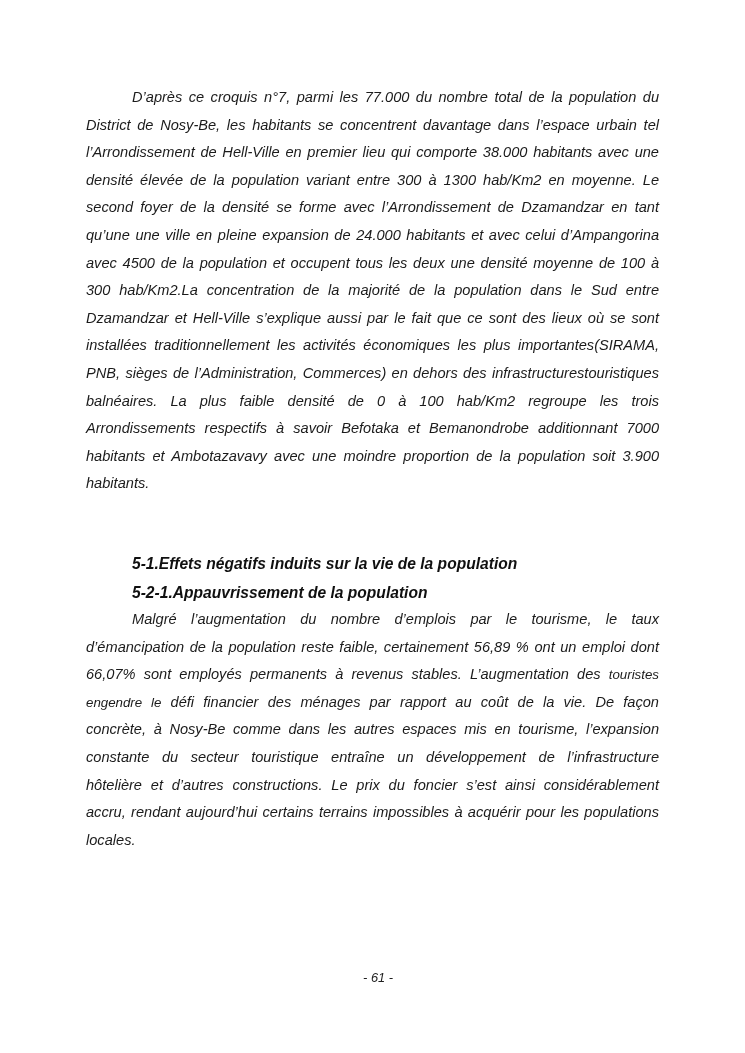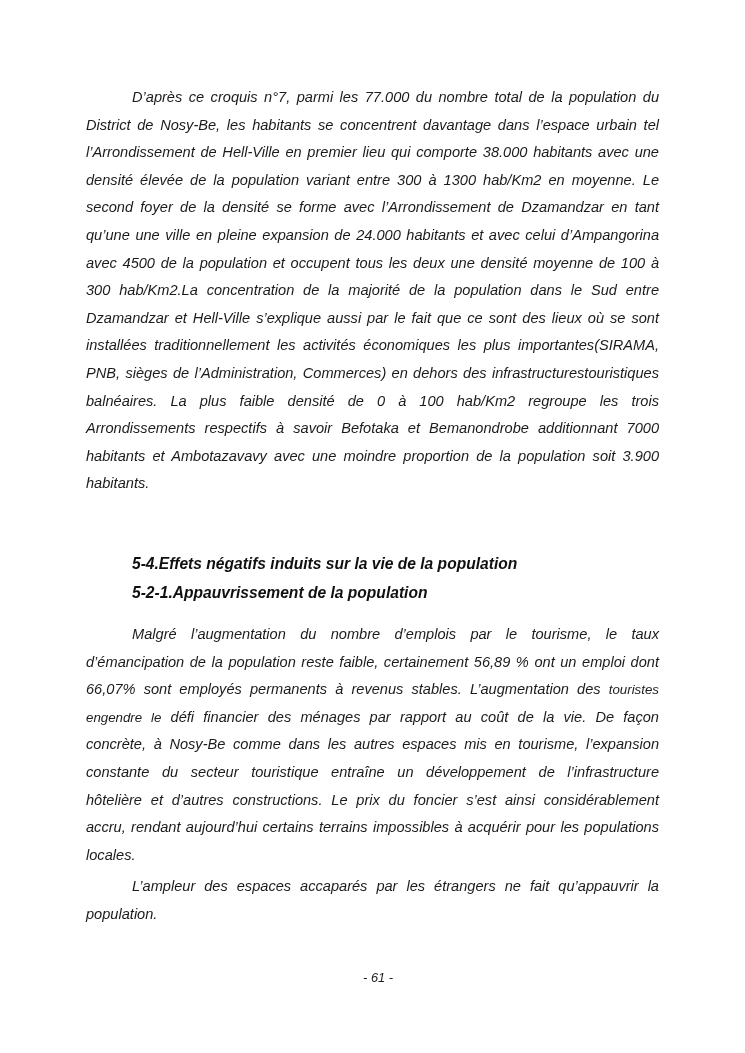--- a/index.html
+++ b/index.html
@@ -38,21 +38,21 @@
   .heading {
     margin: 0;
     padding-left: 46px;
     font-size: 15.6px;
     line-height: 27.6px;
     font-weight: bold;
     color: #101010;
   }
   .h-main { margin-top: 52px; }
   .h-sub  { margin-top: 1px; }
-  .p2     { margin-top: 15px; }
+  .p2     { }
   .p3     { margin-top: 4px; }
   .alt-font { font-size: 13.3px; }
   .footer {
     position: absolute;
     left: 0;
     right: 0;
     top: 970px;
     text-align: center;
     font-size: 12.8px;
     color: #1f1f1f;
@@ -60,24 +60,23 @@
   }
 </style>
 </head>
 <body>
 
 <div class="page">
   <div class="content">
 
     <p class="body-text">D’après ce croquis n°7,  parmi les 77.000 du nombre total de la  population  du District de Nosy-Be, les habitants  se concentrent  davantage dans l’espace urbain tel l’Arrondissement de Hell-Ville en premier lieu qui comporte 38.000 habitants avec une densité élevée de la population variant entre 300 à 1300 hab/Km2 en moyenne. Le second foyer de la densité se forme avec l’Arrondissement de Dzamandzar en tant qu’une  une ville en pleine expansion de 24.000 habitants et avec celui d’Ampangorina  avec 4500 de la population et occupent tous les deux une densité moyenne de 100 à 300 hab/Km2.La concentration de la majorité de la population dans le Sud entre Dzamandzar et Hell-Ville s’explique aussi par le fait que ce sont des lieux où se sont installées traditionnellement les activités économiques les plus importantes(SIRAMA, PNB, sièges de l’Administration, Commerces) en dehors des infrastructurestouristiques balnéaires. La plus faible densité de 0 à 100 hab/Km2 regroupe les trois Arrondissements respectifs à savoir Befotaka et Bemanondrobe additionnant 7000 habitants et Ambotazavavy avec une moindre proportion de la population soit 3.900 habitants.</p>
 
-    <h2 class="heading h-main">5-4.Effets négatifs induits sur la vie de la population</h2>
+    <h2 class="heading h-main">5-1.Effets négatifs induits sur la vie de la population</h2>
 
     <h3 class="heading h-sub">5-2-1.Appauvrissement de la population</h3>
 
     <p class="body-text p2"><span>Malgré l’augmentation du nombre d’emplois par le tourisme, le taux d’émancipation de la population reste faible, certainement 56,89 % ont un emploi dont 66,07% sont employés permanents à revenus stables. L’augmentation des </span><span class="alt-font">touristes engendre le</span><span> défi financier  des ménages  par rapport au coût de la vie. De façon concrète, à Nosy-Be comme dans les autres espaces mis en tourisme, l’expansion constante du secteur touristique entraîne un développement de l’infrastructure hôtelière et d’autres constructions. Le prix du foncier s’est ainsi considérablement accru, rendant aujourd’hui certains terrains impossibles à acquérir pour les populations locales.</span></p>
 
-    <p class="body-text p3">L’ampleur des espaces accaparés par les étrangers ne fait qu’appauvrir la population.</p>
 
   </div>
 
   <div class="footer">- 61 -</div>
 </div>
 
 </body></html>

